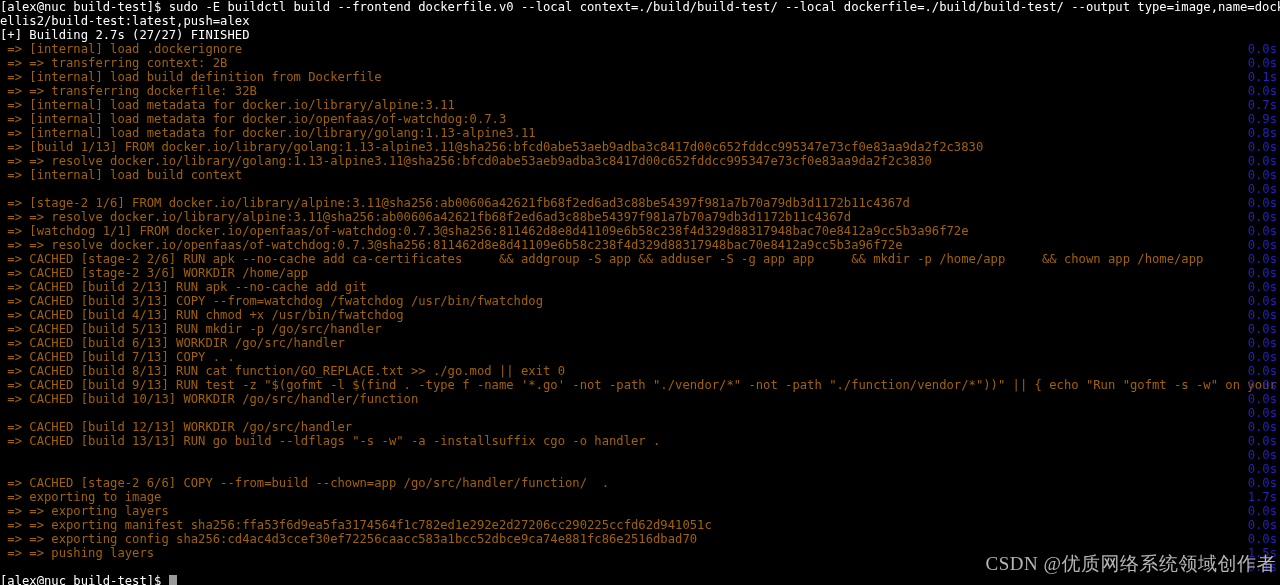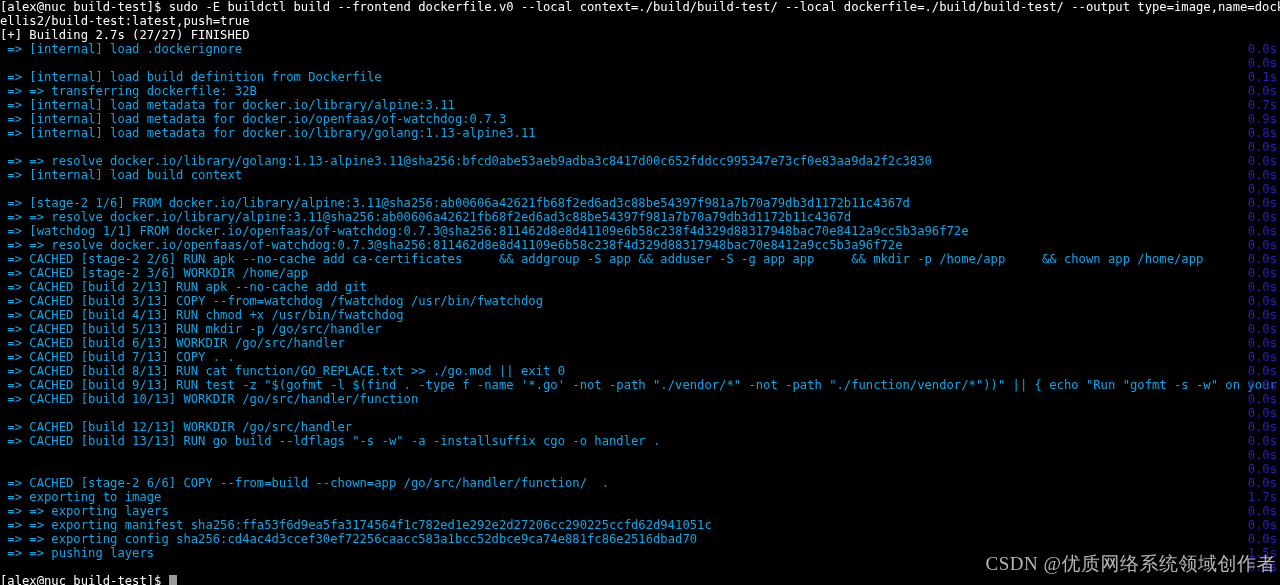--- a/index.html
+++ b/index.html
@@ -37,21 +37,21 @@
   }
   .time {
     position: absolute;
     right: 3px;
     top: 0;
     white-space: pre;
     color: #2a1fc4;
     text-align: right;
   }
   .c-cmd   { color: #ffffff; }
-  .c-step  { color: #0ea5e9; }
+  .c-step  { color: #a16207; }
   .c-prompt{ color: #ffffff; }
   .cursor {
     display: inline-block;
     width: 8px;
     height: 12px;
     background: #9a9a9a;
     vertical-align: -2px;
   }
   #watermark {
     position: absolute;
@@ -67,35 +67,35 @@
 </style>
 </head>
 <body>
 
 <div id="terminal">
 
   <div class="line">
     <span class="txt c-cmd">[alex@nuc build-test]$ sudo -E buildctl build --frontend dockerfile.v0 --local context=./build/build-test/ --local dockerfile=./build/build-test/ --output type=image,name=docker.io/alex</span>
   </div>
   <div class="line">
-    <span class="txt c-cmd">ellis2/build-test:latest,push=true</span>
+    <span class="txt c-cmd">ellis2/build-test:latest,push=alex</span>
   </div>
   <div class="line">
     <span class="txt c-cmd">[+] Building 2.7s (27/27) FINISHED</span>
   </div>
 
   <div id="output-lines">
       <div class="line"><span class="txt c-step"> =&gt; [internal] load .dockerignore</span><span class="time">0.0s</span></div>
-      <div class="line"><span class="time">0.0s</span></div>
+      <div class="line"><span class="txt c-step"> =&gt; =&gt; transferring context: 2B</span><span class="time">0.0s</span></div>
       <div class="line"><span class="txt c-step"> =&gt; [internal] load build definition from Dockerfile</span><span class="time">0.1s</span></div>
       <div class="line"><span class="txt c-step"> =&gt; =&gt; transferring dockerfile: 32B</span><span class="time">0.0s</span></div>
       <div class="line"><span class="txt c-step"> =&gt; [internal] load metadata for docker.io/library/alpine:3.11</span><span class="time">0.7s</span></div>
       <div class="line"><span class="txt c-step"> =&gt; [internal] load metadata for docker.io/openfaas/of-watchdog:0.7.3</span><span class="time">0.9s</span></div>
       <div class="line"><span class="txt c-step"> =&gt; [internal] load metadata for docker.io/library/golang:1.13-alpine3.11</span><span class="time">0.8s</span></div>
-      <div class="line"><span class="time">0.0s</span></div>
+      <div class="line"><span class="txt c-step"> =&gt; [build 1/13] FROM docker.io/library/golang:1.13-alpine3.11@sha256:bfcd0abe53aeb9adba3c8417d00c652fddcc995347e73cf0e83aa9da2f2c3830</span><span class="time">0.0s</span></div>
       <div class="line"><span class="txt c-step"> =&gt; =&gt; resolve docker.io/library/golang:1.13-alpine3.11@sha256:bfcd0abe53aeb9adba3c8417d00c652fddcc995347e73cf0e83aa9da2f2c3830</span><span class="time">0.0s</span></div>
       <div class="line"><span class="txt c-step"> =&gt; [internal] load build context</span><span class="time">0.0s</span></div>
       <div class="line"><span class="time">0.0s</span></div>
       <div class="line"><span class="txt c-step"> =&gt; [stage-2 1/6] FROM docker.io/library/alpine:3.11@sha256:ab00606a42621fb68f2ed6ad3c88be54397f981a7b70a79db3d1172b11c4367d</span><span class="time">0.0s</span></div>
       <div class="line"><span class="txt c-step"> =&gt; =&gt; resolve docker.io/library/alpine:3.11@sha256:ab00606a42621fb68f2ed6ad3c88be54397f981a7b70a79db3d1172b11c4367d</span><span class="time">0.0s</span></div>
       <div class="line"><span class="txt c-step"> =&gt; [watchdog 1/1] FROM docker.io/openfaas/of-watchdog:0.7.3@sha256:811462d8e8d41109e6b58c238f4d329d88317948bac70e8412a9cc5b3a96f72e</span><span class="time">0.0s</span></div>
       <div class="line"><span class="txt c-step"> =&gt; =&gt; resolve docker.io/openfaas/of-watchdog:0.7.3@sha256:811462d8e8d41109e6b58c238f4d329d88317948bac70e8412a9cc5b3a96f72e</span><span class="time">0.0s</span></div>
       <div class="line"><span class="txt c-step"> =&gt; CACHED [stage-2 2/6] RUN apk --no-cache add ca-certificates     &amp;&amp; addgroup -S app &amp;&amp; adduser -S -g app app     &amp;&amp; mkdir -p /home/app     &amp;&amp; chown app /home/app</span><span class="time">0.0s</span></div>
       <div class="line"><span class="txt c-step"> =&gt; CACHED [stage-2 3/6] WORKDIR /home/app</span><span class="time">0.0s</span></div>
       <div class="line"><span class="txt c-step"> =&gt; CACHED [build 2/13] RUN apk --no-cache add git</span><span class="time">0.0s</span></div>

